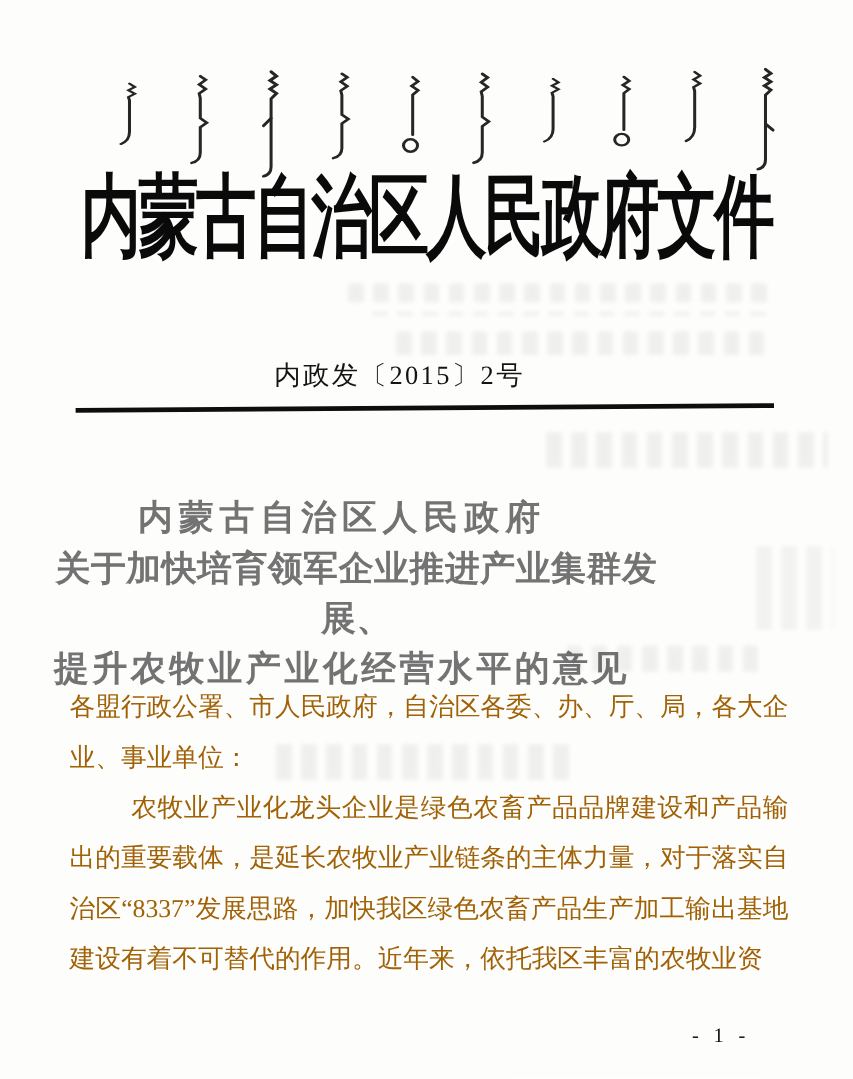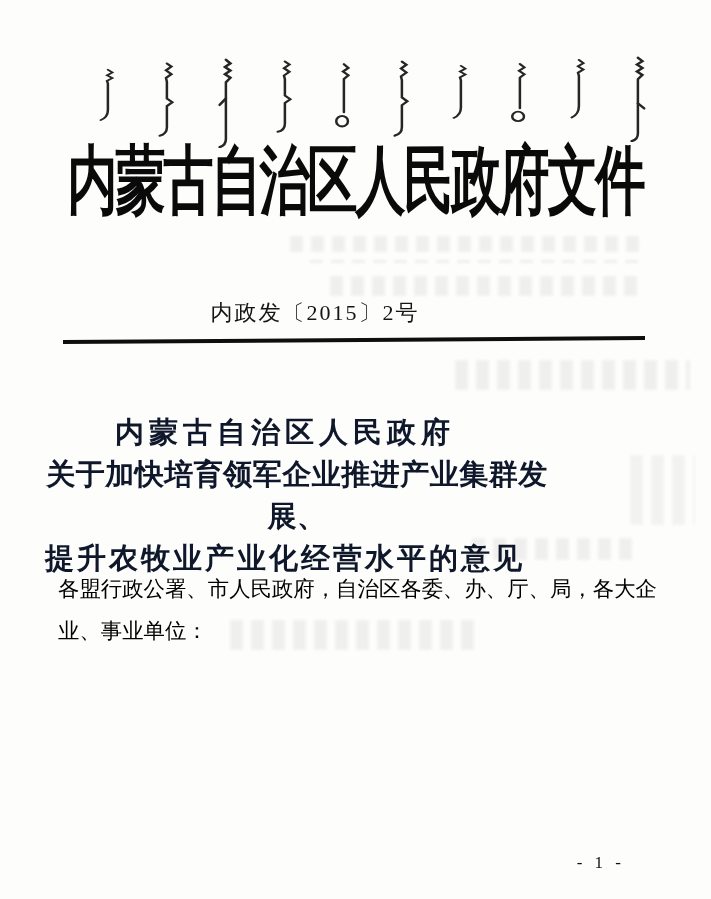--- a/index.html
+++ b/index.html
@@ -27,46 +27,46 @@
   .org-title {
     position:absolute; top:143px; left:0; width:711px; margin:0;
     text-align:center; white-space:nowrap;
     font-size:50px; font-weight:900; letter-spacing:-2px; line-height:1;
     transform:scaleY(1.5); transform-origin:center top;
     color:#0a0a0a;
   }
 
   
   .doc-number {
-    position:absolute; top:298px; left:0; width:630px;
+    position:absolute; top:298px; left:18px; width:630px;
     text-align:center; font-size:22px; letter-spacing:2px; color:#141414;
   }
 
   
   .rule {
     position:absolute; top:338px; left:63px; width:582px; height:4px;
     background:#0e0e0e; transform:rotate(-0.4deg);
   }
 
   
   .doc-title {
     position:absolute; top:411px; left:0; width:570px;
     text-align:center; font-weight:700; font-size:29px; line-height:42px;
-    color:#0f172a;
+    color:#737373;
   }
   .dt1 { letter-spacing:5px; }
   .dt2 { letter-spacing:0.5px;margin-left:24px; }
   .dt3 { letter-spacing:3px;text-align:center; }
 
   
   .body-text {
     position:absolute; top:568px; left:58px; width:599px;
     font-size:21.4px; line-height:42px;
     text-align:justify; text-justify:inter-character;
-    word-break:break-all; color:#000000;
+    word-break:break-all; color:#a16207;
   }
   .body-text p { margin:0; }
   .para { text-indent:2.4em; }
 
   
   .page-number {
     position:absolute; top:853px; right:86px;
     font-size:17px; letter-spacing:4px; color:#111;
   }
 
@@ -126,20 +126,21 @@
   <div class="rule"></div>
 
   <div class="doc-title">
     <div class="dt1">内蒙古自治区人民政府</div>
     <div class="dt2">关于加快培育领军企业推进产业集群发展、</div>
     <div class="dt3">提升农牧业产业化经营水平的意见</div>
   </div>
 
   <div class="body-text">
     <p class="salutation">各盟行政公署、市人民政府，自治区各委、办、厅、局，各大企业、事业单位：</p>
+    <p class="para">农牧业产业化龙头企业是绿色农畜产品品牌建设和产品输出的重要载体，是延长农牧业产业链条的主体力量，对于落实自治区“8337”发展思路，加快我区绿色农畜产品生产加工输出基地建设有着不可替代的作用。近年来，依托我区丰富的农牧业资</p>
   </div>
 
   <div class="page-number">- 1 -</div>
 
   <div class="smudge" style="top:236px;left:290px;width:355px;height:16px"></div>
   <div class="smudge" style="top:260px;left:310px;width:335px;height:3px;opacity:0.06"></div>
   <div class="smudge" style="top:276px;left:330px;width:315px;height:20px"></div>
   <div class="smudge" style="top:360px;left:455px;width:235px;height:30px"></div>
   <div class="smudge" style="top:455px;left:630px;width:65px;height:70px;opacity:0.04"></div>
   <div class="smudge" style="top:538px;left:472px;width:160px;height:22px"></div>

